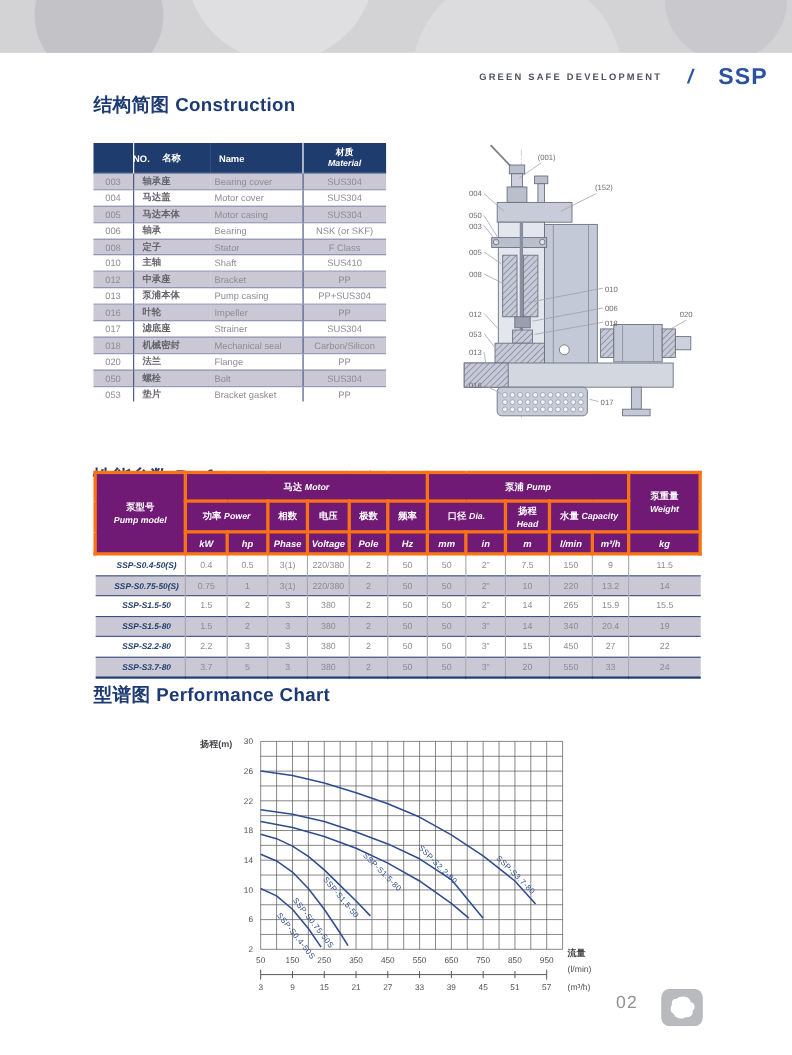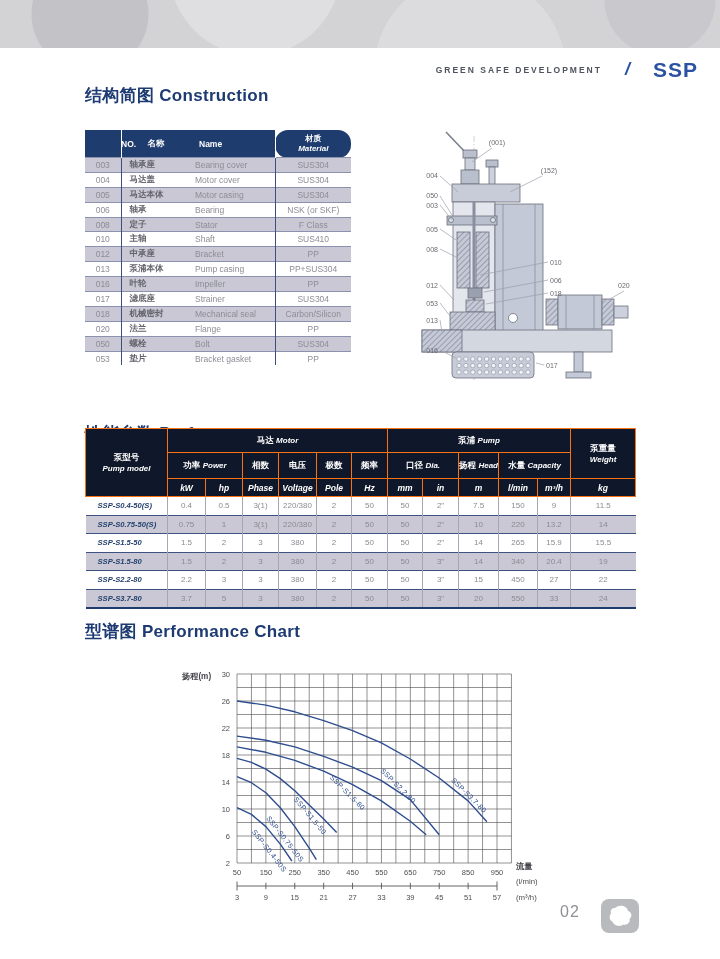--- a/index.html
+++ b/index.html
@@ -23,42 +23,42 @@
   .brand{font-size:21px;font-weight:bold;color:#2b51a2;letter-spacing:1px;}
   
   .sec-title{position:absolute;left:85px;font-size:17px;color:#1d3b72;font-weight:600;letter-spacing:.3px;}
   .sec-title .en{font-weight:600;}
   
   table{border-collapse:collapse;table-layout:fixed;}
   .ctable{position:absolute;left:85px;top:130px;width:266px;font-size:8.5px;}
   .ctable th{background:#1f3c6e;color:#fff;font-weight:bold;height:27px;padding:0;border-left:1px solid #fff;}
   .ctable th:first-child{border-left:none;padding-left:36px;}
   .ctable th .it{font-style:italic;font-weight:bold;}
-  .ctable th.h-mat{font-size:8px;line-height:1.25;border-radius:13px;}
+  .ctable th.h-mat{font-size:8px;line-height:1.25;}
   .ctable th.h-name{text-align:left;}
   .ctable th.h-name .cn{padding-left:26px;}
   .ctable td{height:13.9px;padding:0;color:#8d8d96;border-top:1px solid #8a92b0;}
   .ctable tr.striped td{background:#c9c8d4;}
   .ctable td.c0{text-align:center;border-right:1px solid #3d4f80;}
   .ctable td.c1{padding-left:8px;color:#63636c;font-weight:bold;}
   .ctable td.c2{padding-left:4px;}
   .ctable td.c3{text-align:center;border-left:1px solid #3d4f80;}
   
   .ptable{position:absolute;left:85px;top:428px;width:550px;font-size:8px;}
-  .ptable th{background:#0f172a;color:#fff;font-weight:bold;border:1px solid #f97316;padding:0;font-size:8.5px;}
+  .ptable th{background:#701a75;color:#fff;font-weight:bold;border:3px solid #f97316;padding:0;font-size:8.5px;}
   .ptable thead tr:nth-child(1) th{height:23px;}
   .ptable thead tr:nth-child(2) th{height:25px;}
   .ptable thead tr:nth-child(3) th{height:17px;}
   .ptable .units th{font-style:italic;}
   .ptable th .it{font-style:italic;font-weight:bold;font-size:8px;}
   .ptable td{height:17.5px;padding:0;text-align:center;color:#8b8b93;
     border-left:1px solid #a7a7b2;border-top:1px solid #3d5183;}
   .ptable td:first-child{border-left:none;}
   .ptable tr.striped td{background:#c9c8d4;}
-  .ptable td.c0{text-align:left;padding-left:12px;color:#24406f;font-weight:bold;font-style:italic;font-size:7.6px;margin-top:22px;}
+  .ptable td.c0{text-align:center;padding-left:12px;color:#24406f;font-weight:bold;font-style:italic;font-size:7.6px;margin-top:22px;}
   .ptable{border-bottom:2px solid #1f3c6e;}
   
   .chart-svg{position:absolute;left:170px;top:655px;}
   .diagram-svg{position:absolute;left:400px;top:120px;}
   .tick{font-size:7.5px;fill:#4e4e54;}
   .axis-cap{font-size:7.8px;fill:#4e4e54;}
   .axis-cn{font-size:8.2px;fill:#45454c;font-weight:bold;}
   .callout{font-size:7px;fill:#6b6b72;}
   
   .page-num{position:absolute;left:560px;top:903px;font-size:16px;color:#8f9096;letter-spacing:1px;}

